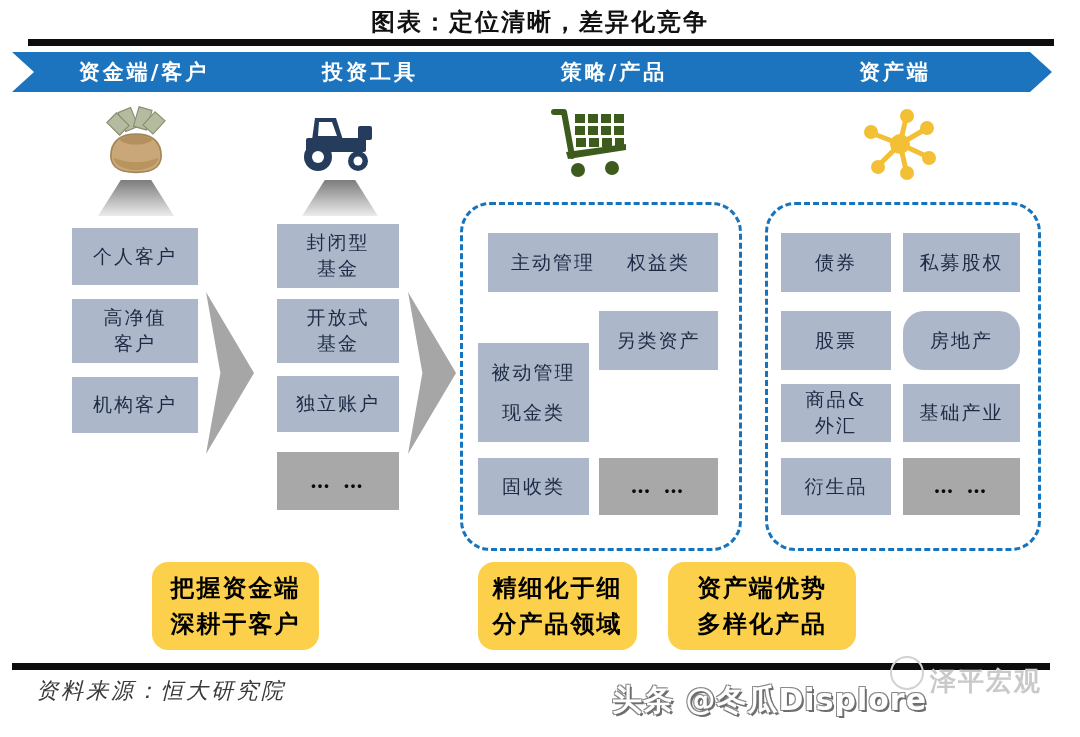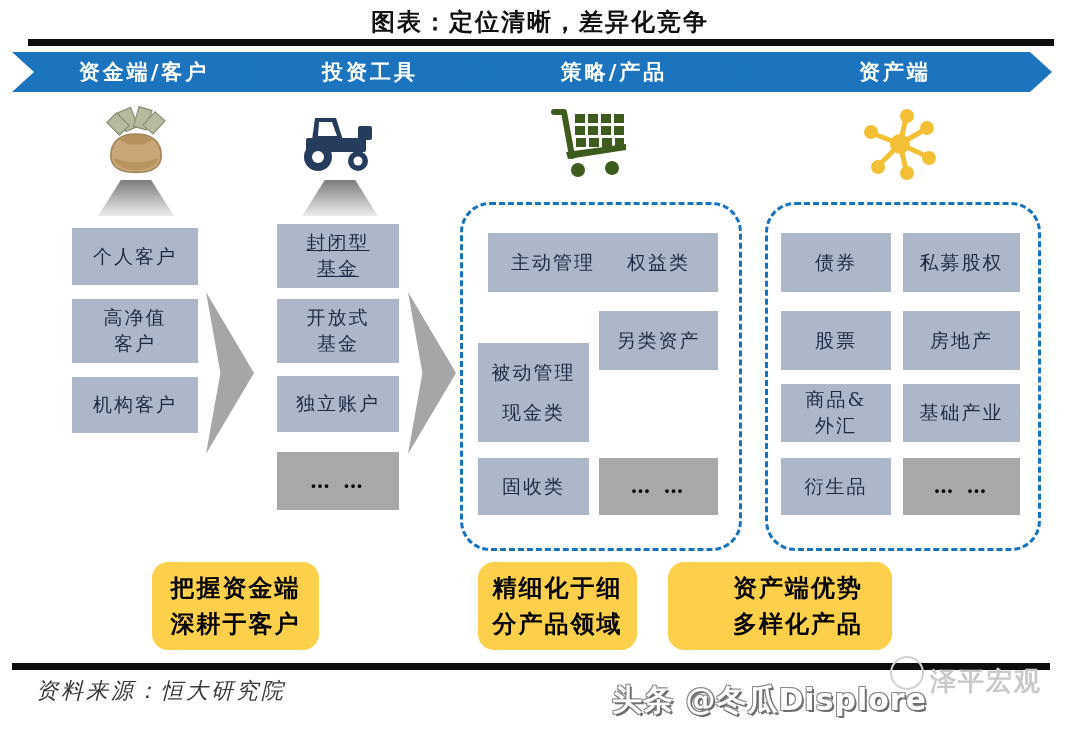--- a/index.html
+++ b/index.html
@@ -139,21 +139,21 @@
     </svg>
   </div>
 
   <div class="abs box" style="left:72px;top:228px;width:126px;height:57px;">个人客户</div>
   <div class="abs box" style="left:72px;top:299px;width:126px;height:64px;">高净值
 客户</div>
   <div class="abs box" style="left:72px;top:377px;width:126px;height:56px;">机构客户</div>
 
   <div class="abs chev" style="left:206px;top:292px;width:48px;height:162px;"></div>
 
-  <div class="abs box" style="left:277px;top:224px;width:122px;height:64px;text-decoration:underline;">封闭型
+  <div class="abs box" style="left:277px;top:224px;width:122px;height:64px;">封闭型
 基金</div>
   <div class="abs box" style="left:277px;top:299px;width:122px;height:64px;">开放式
 基金</div>
   <div class="abs box" style="left:277px;top:376px;width:122px;height:56px;">独立账户</div>
   <div class="abs box gray" style="left:277px;top:452px;width:122px;height:58px;">… …</div>
 
   <div class="abs chev" style="left:408px;top:292px;width:48px;height:162px;"></div>
 
   <div class="abs dashed-box" style="left:460px;top:202px;width:276px;height:343px;"></div>
   <div class="abs box" style="left:488px;top:233px;width:130px;height:59px;">主动管理</div>
@@ -164,29 +164,29 @@
   <div class="abs box" style="left:599px;top:311px;width:119px;height:59px;">另类资产</div>
   <div class="abs box gray" style="left:599px;top:458px;width:119px;height:57px;">… …</div>
 
   <div class="abs dashed-box" style="left:765px;top:202px;width:270px;height:343px;"></div>
   <div class="abs box" style="left:781px;top:233px;width:110px;height:59px;">债券</div>
   <div class="abs box" style="left:781px;top:311px;width:110px;height:59px;">股票</div>
   <div class="abs box" style="left:781px;top:384px;width:110px;height:58px;">商品&amp;
 外汇</div>
   <div class="abs box" style="left:781px;top:458px;width:110px;height:57px;">衍生品</div>
   <div class="abs box" style="left:903px;top:233px;width:117px;height:59px;">私募股权</div>
-  <div class="abs box" style="left:903px;top:311px;width:117px;height:59px;">房地产</div>
+  <div class="abs box" style="left:903px;top:311px;width:117px;height:59px;border-radius:21px;">房地产</div>
   <div class="abs box" style="left:903px;top:384px;width:117px;height:58px;">基础产业</div>
   <div class="abs box gray" style="left:903px;top:458px;width:117px;height:57px;">… …</div>
 
   <div class="abs note" style="left:152px;top:562px;width:167px;height:88px;">把握资金端
 深耕于客户</div>
   <div class="abs note" style="left:478px;top:562px;width:159px;height:88px;">精细化于细
 分产品领域</div>
-  <div class="abs note" style="left:668px;top:562px;width:188px;height:88px;padding-left:36px;">资产端优势
+  <div class="abs note" style="left:668px;top:562px;width:188px;height:88px;">资产端优势
 多样化产品</div>
 
   <div class="abs bar" style="left:12px;top:663px;width:1038px;height:7px;"></div>
 
   <div class="abs source-text">资料来源：恒大研究院</div>
 
   <div class="abs wm-logo"></div>
   <div class="abs wm-back">泽平宏观</div>
   <div class="abs wm-front">头条 @冬瓜Displore</div>
 

